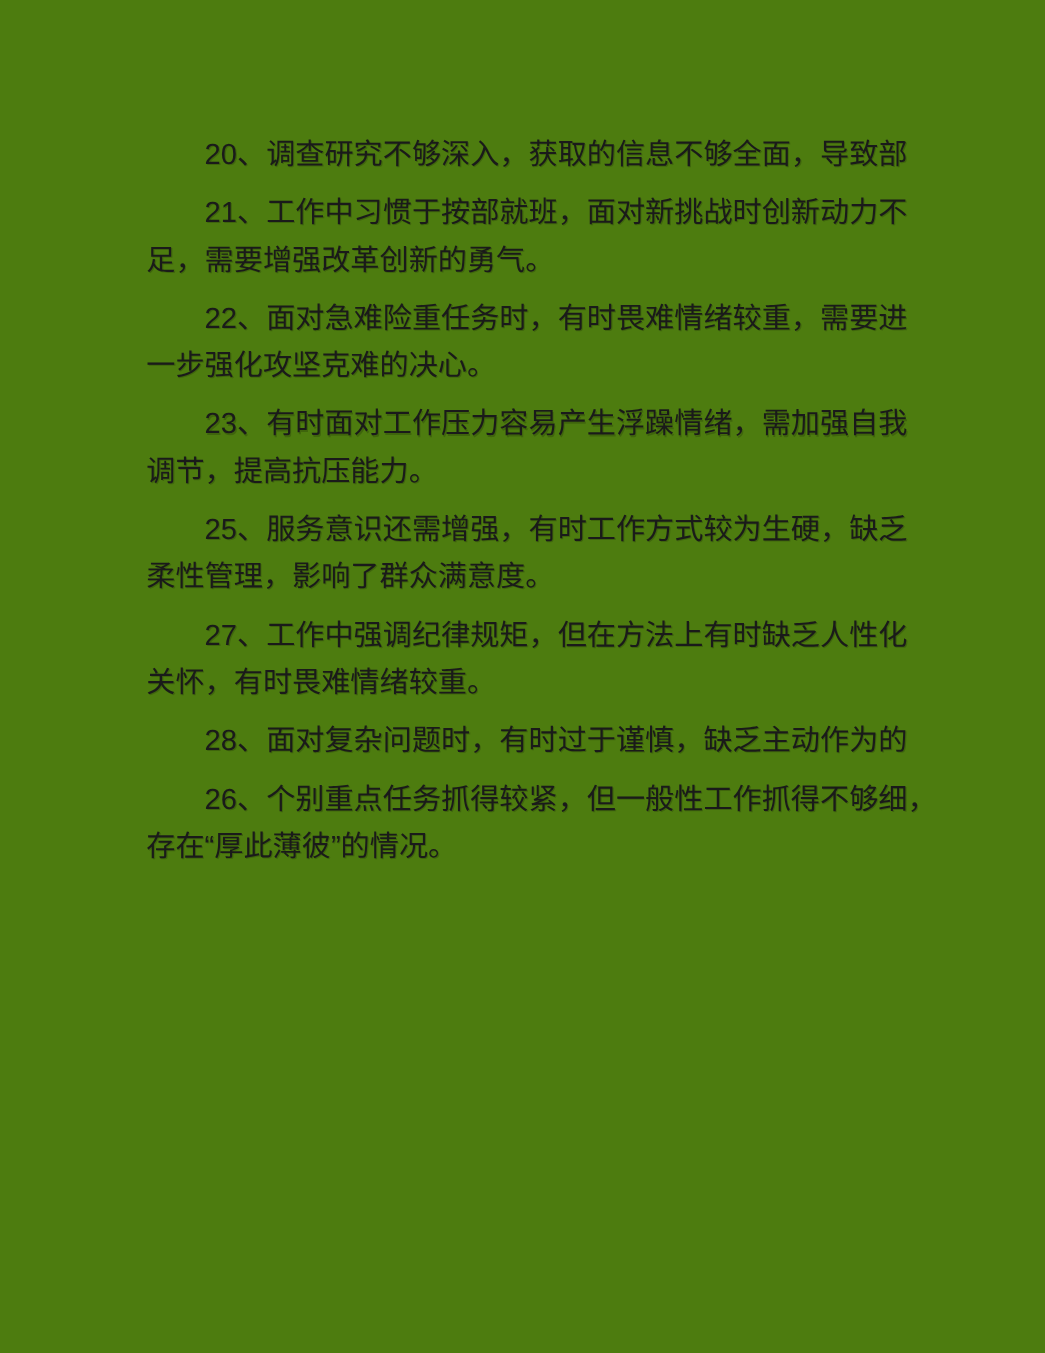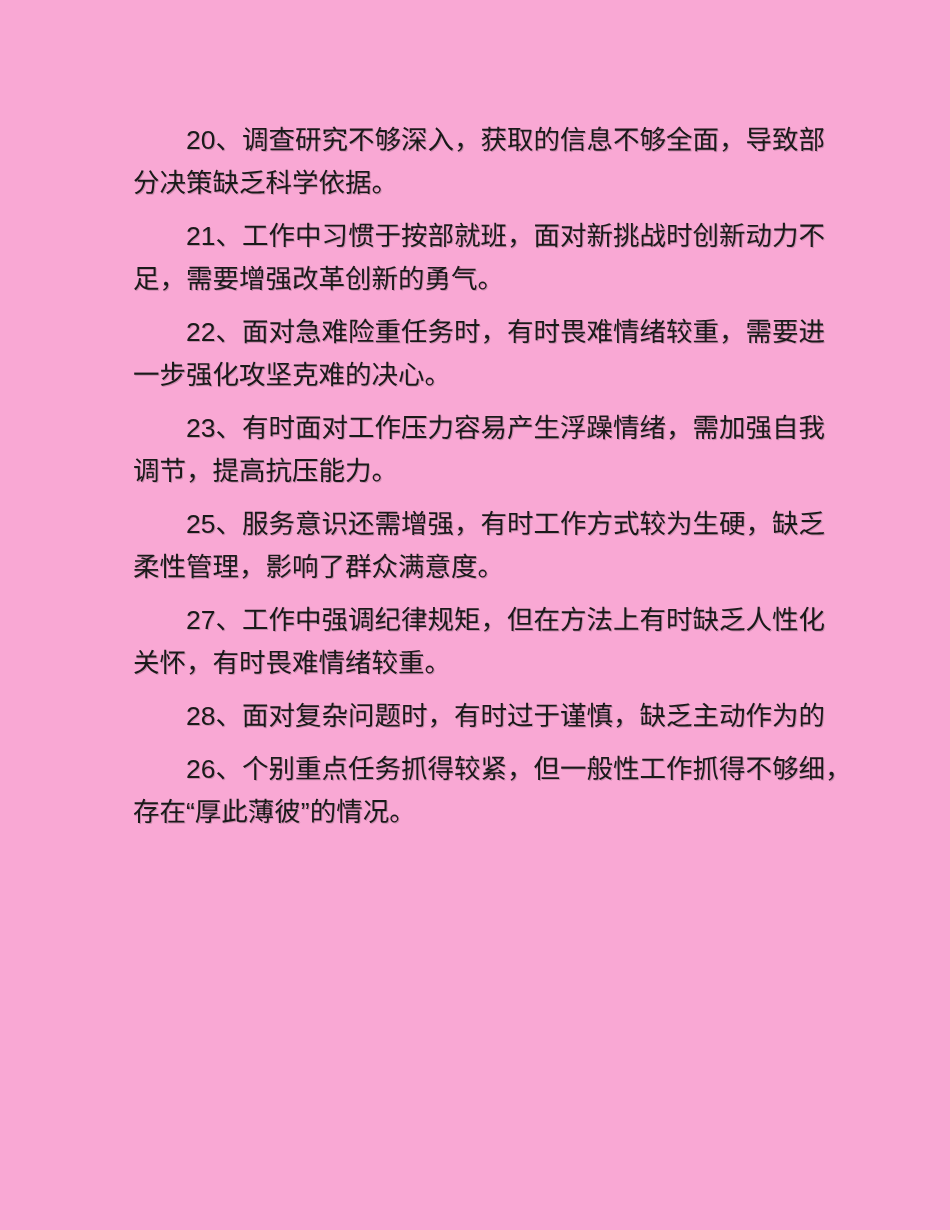--- a/index.html
+++ b/index.html
@@ -11,21 +11,21 @@
     width: 950px;
     height: 1230px;
     overflow: hidden;
     font-family: "Liberation Sans", sans-serif;
   }
   .page {
     box-sizing: border-box;
     width: 950px;
     height: 1230px;
     padding: 119px 85px 0 133px;
-    background: #f9a8d4;
+    background: #4d7c0f;
   }
   .para {
     margin: 0 0 10px 0;
     font-size: 26.5px;
     line-height: 43px;
     color: #1a1a1a;
     font-weight: 400;
     letter-spacing: 0;
     text-shadow: 1px 1px 0 rgba(0,0,0,0.18);
   }
@@ -38,21 +38,20 @@
   }
 </style>
 </head>
 <body>
 
 <div class="page">
   <div>
 
       <p class="para">
         <span class="line first">20、调查研究不够深入，获取的信息不够全面，导致部</span>
-        <span class="line">分决策缺乏科学依据。</span>
       </p>
 
       <p class="para">
         <span class="line first">21、工作中习惯于按部就班，面对新挑战时创新动力不</span>
         <span class="line">足，需要增强改革创新的勇气。</span>
       </p>
 
       <p class="para">
         <span class="line first">22、面对急难险重任务时，有时畏难情绪较重，需要进</span>
         <span class="line">一步强化攻坚克难的决心。</span>

